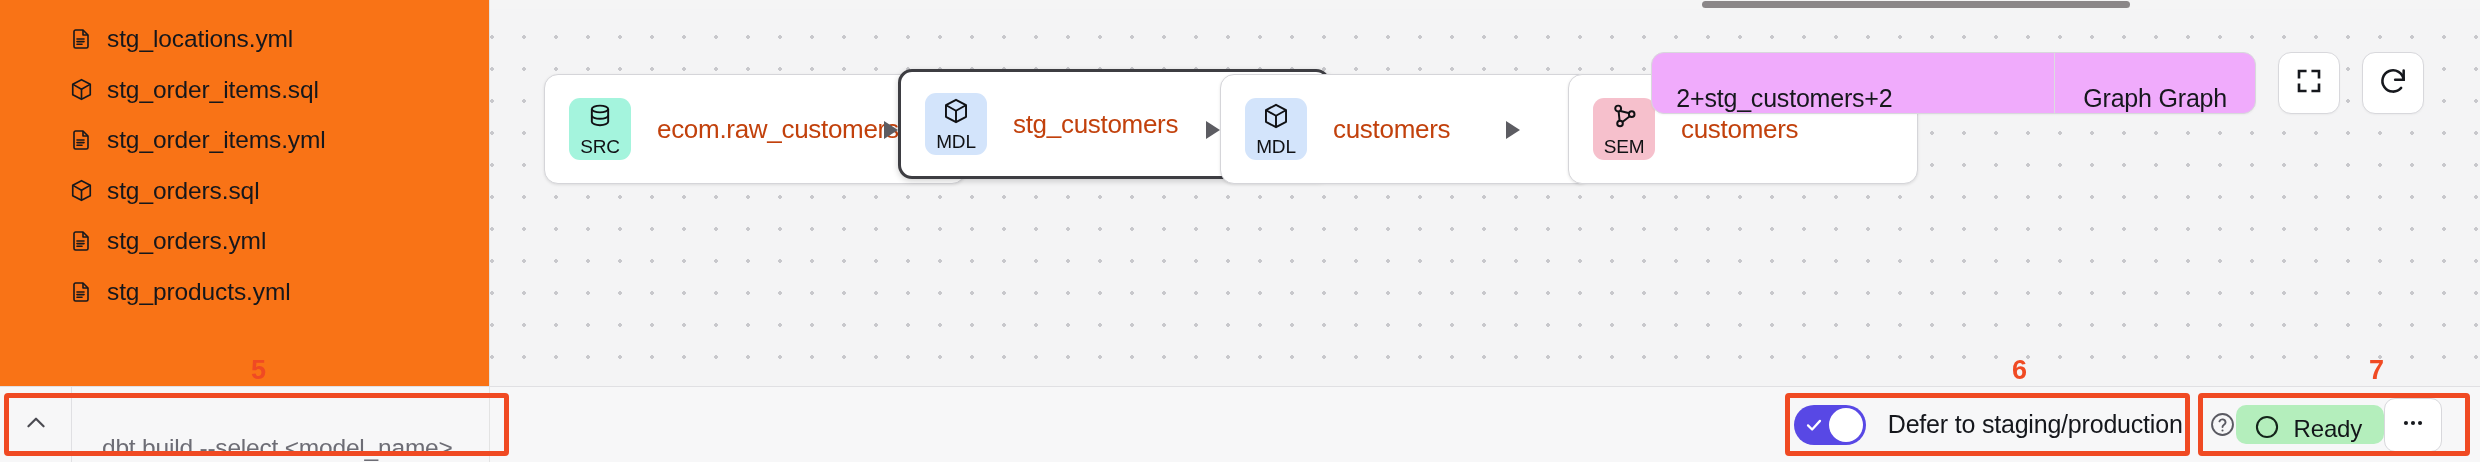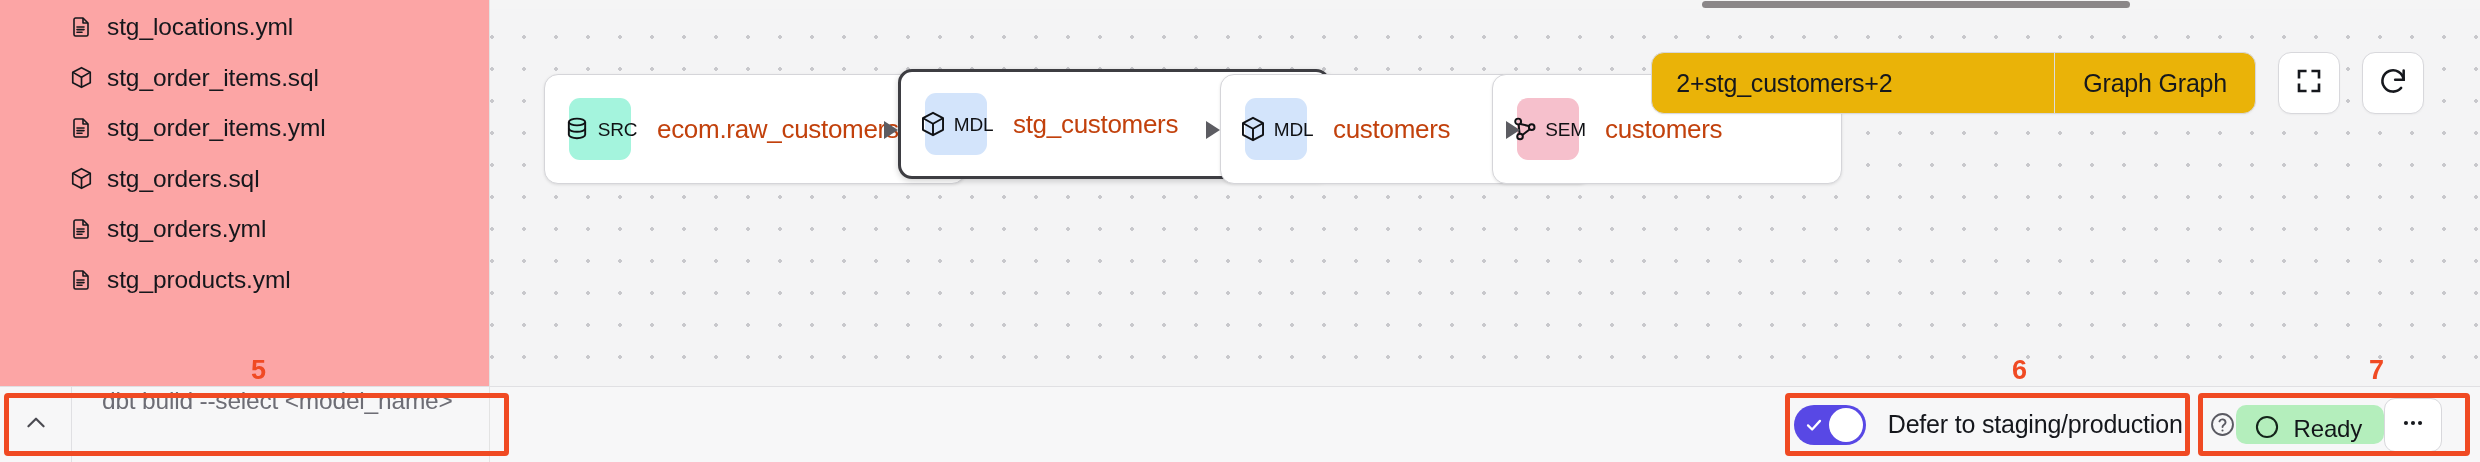--- a/index.html
+++ b/index.html
@@ -43,23 +43,23 @@
     display: flex;
     flex-direction: row;
     height: 386px;
     width: 100%;
   }
 
   
   .sidebar {
     width: 490px;
     flex: 0 0 490px;
-    background: #fca5a5;
+    background: #f97316;
     border-right: 1px solid #e3e3e3;
-    padding-top: 0px;
+    padding-top: 12px;
     position: relative;
     overflow: hidden;
   }
   .file-list {
     list-style: none;
     padding-top: 2px;
   }
   .file-item {
     display: flex;
     align-items: center;
@@ -105,22 +105,22 @@
     position: absolute;
     top: 52px;
     right: 56px;
     display: flex;
     align-items: center;
     gap: 22px;
     z-index: 12;
   }
   .search-group {
     display: flex;
-    align-items: center;
-    background: #eab308;
+    align-items: flex-end;
+    background: #f0abfc;
     border: 1px solid #d8d8dc;
     border-radius: 13px;
     height: 62px;
     overflow: hidden;
     box-shadow: 0 1px 2px rgba(0,0,0,0.04);
   }
   .graph-select-input {
     border: 0;
     outline: none;
     background: transparent;
@@ -182,21 +182,21 @@
   .node.selected {
     border: 3px solid #3d3d42;
     box-shadow: 0 2px 6px rgba(0,0,0,0.18);
   }
   .node-badge {
     width: 62px;
     height: 62px;
     border-radius: 11px;
     flex: 0 0 62px;
     display: flex;
-    flex-direction: row;
+    flex-direction: column;
     align-items: center;
     justify-content: center;
     gap: 7px;
     color: #101114;
   }
   .node-badge svg { display: block; }
   .badge-text {
     font-size: 19px;
     line-height: 19px;
     letter-spacing: -0.2px;
@@ -234,21 +234,21 @@
     display: flex;
     align-items: stretch;
     background: #f7f7f8;
     border-top: 1px solid #e0e0e3;
     position: relative;
   }
   .cmd-region {
     width: 490px;
     flex: 0 0 490px;
     display: flex;
-    align-items: flex-start;
+    align-items: flex-end;
     background: #f7f7f8;
     border-right: 1px solid #e3e3e3;
   }
   .cmd-collapse-btn {
     width: 72px;
     height: 100%;
     display: flex;
     align-items: center;
     justify-content: center;
     background: transparent;
@@ -512,21 +512,21 @@
                 <svg width="28" height="28" viewBox="0 0 24 24" fill="none" stroke="currentColor" stroke-width="1.65" stroke-linejoin="round">
                   <path d="M12 2.4 20.6 7v10L12 21.6 3.4 17V7z"></path>
                   <path d="M3.6 7.1 12 11.8l8.4-4.7"></path>
                   <path d="M12 11.8v9.6"></path>
                 </svg>
               </span>
               <span class="badge-text">MDL</span>
             </div>
             <div class="node-label">customers</div>
           </div>
-          <div class="node" style="left: 1002px; top: 74px; width: 350px;">
+          <div class="node" style="left: 1078px; top: 74px; width: 350px;">
             <div class="node-badge badge-sem">
               <span>
                 <svg width="28" height="28" viewBox="0 0 24 24" fill="none" stroke="currentColor" stroke-width="1.7">
                   <circle cx="7" cy="5.6" r="2.5"></circle>
                   <circle cx="18.6" cy="10.4" r="2.4"></circle>
                   <circle cx="8.6" cy="18.4" r="2.4"></circle>
                   <path d="M8.8 7.7 16.8 9.6"></path>
                   <path d="M7.4 8.1 8.2 16"></path>
                   <path d="M10.6 17.2 17 12.2"></path>
                 </svg>

